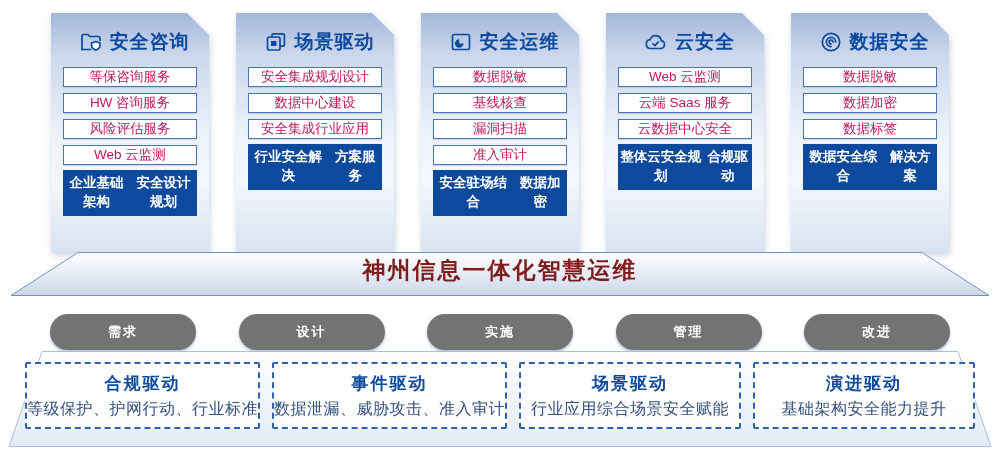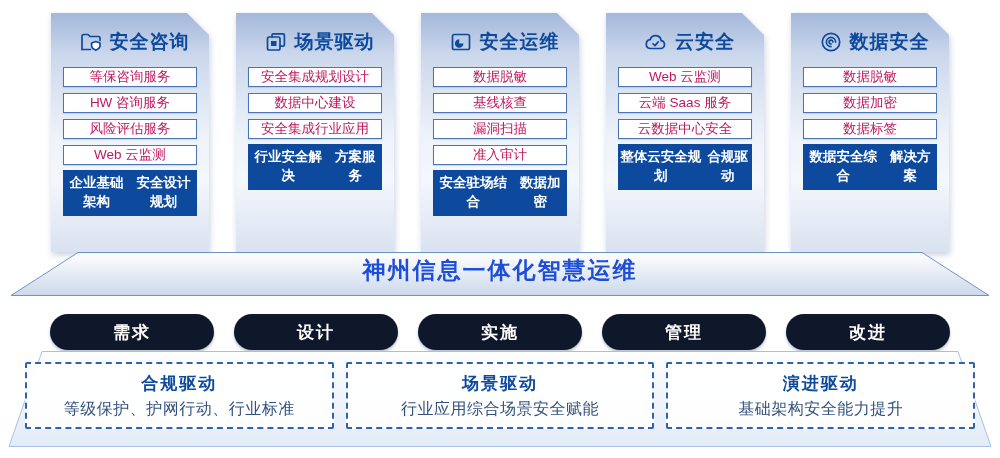--- a/index.html
+++ b/index.html
@@ -28,28 +28,28 @@
   .card-footer {
     margin:5px 12px 0; height:46px; background:#0d4a9d;
     display:flex; flex-direction:row; align-items:center; justify-content:center;
     color:#fff; font-size:13.5px; font-weight:700; line-height:1.4; text-align:center;
   }
 
   
   .band-svg { position:absolute; top:252px; left:0; }
   .band-label { position:absolute; top:252px; left:0; width:1000px; height:36px;
     display:flex; align-items:center; justify-content:center;
-    font-size:23px; font-weight:700; color:#1d4ed8; letter-spacing:2px; }
+    font-size:23px; font-weight:700; color:#7f1d1d; letter-spacing:2px; }
 
   
   .pills-row { position:absolute; top:314px; left:0; right:0; display:flex; justify-content:space-between; padding:0 50px; }
   .pill {
-    width:164px; height:36px; border-radius:18px; background:#0f172a;
+    width:146px; height:36px; border-radius:18px; background:#737373;
     display:flex; align-items:center; justify-content:center;
-    color:#fff; font-size:17px; font-weight:700; letter-spacing:2px;
+    color:#fff; font-size:13px; font-weight:700; letter-spacing:2px;
     box-shadow:0 2px 3px rgba(40,70,130,.35);
   }
 
   
   .platform-svg { position:absolute; top:351px; left:0; }
   .drivers-row { position:absolute; top:362px; left:0; right:0; display:flex; gap:12px; padding:0 25px; }
   .driver {
     flex:1; height:67px; background:rgba(255,255,255,.92);
     border:2px dashed #2f62ad; border-radius:2px;
     display:flex; flex-direction:column; align-items:center; justify-content:center; gap:4px;
@@ -213,20 +213,24 @@
     </defs>
     <polygon points="42,0.5 958,0.5 991,95.5 9,95.5" fill="url(#platGrad)" stroke="#a9c0e2" stroke-width="1"></polygon>
   </svg>
 
   <div class="drivers-row">
     <div class="driver">
       <div class="d-title">合规驱动</div>
       <div class="d-desc">等级保护、护网行动、行业标准</div>
     </div>
     <div class="driver">
+      <div class="d-title">事件驱动</div>
+      <div class="d-desc">数据泄漏、威胁攻击、准入审计</div>
+    </div>
+    <div class="driver">
       <div class="d-title">场景驱动</div>
       <div class="d-desc">行业应用综合场景安全赋能</div>
     </div>
     <div class="driver">
       <div class="d-title">演进驱动</div>
       <div class="d-desc">基础架构安全能力提升</div>
     </div>
   </div>
 
 </div>

